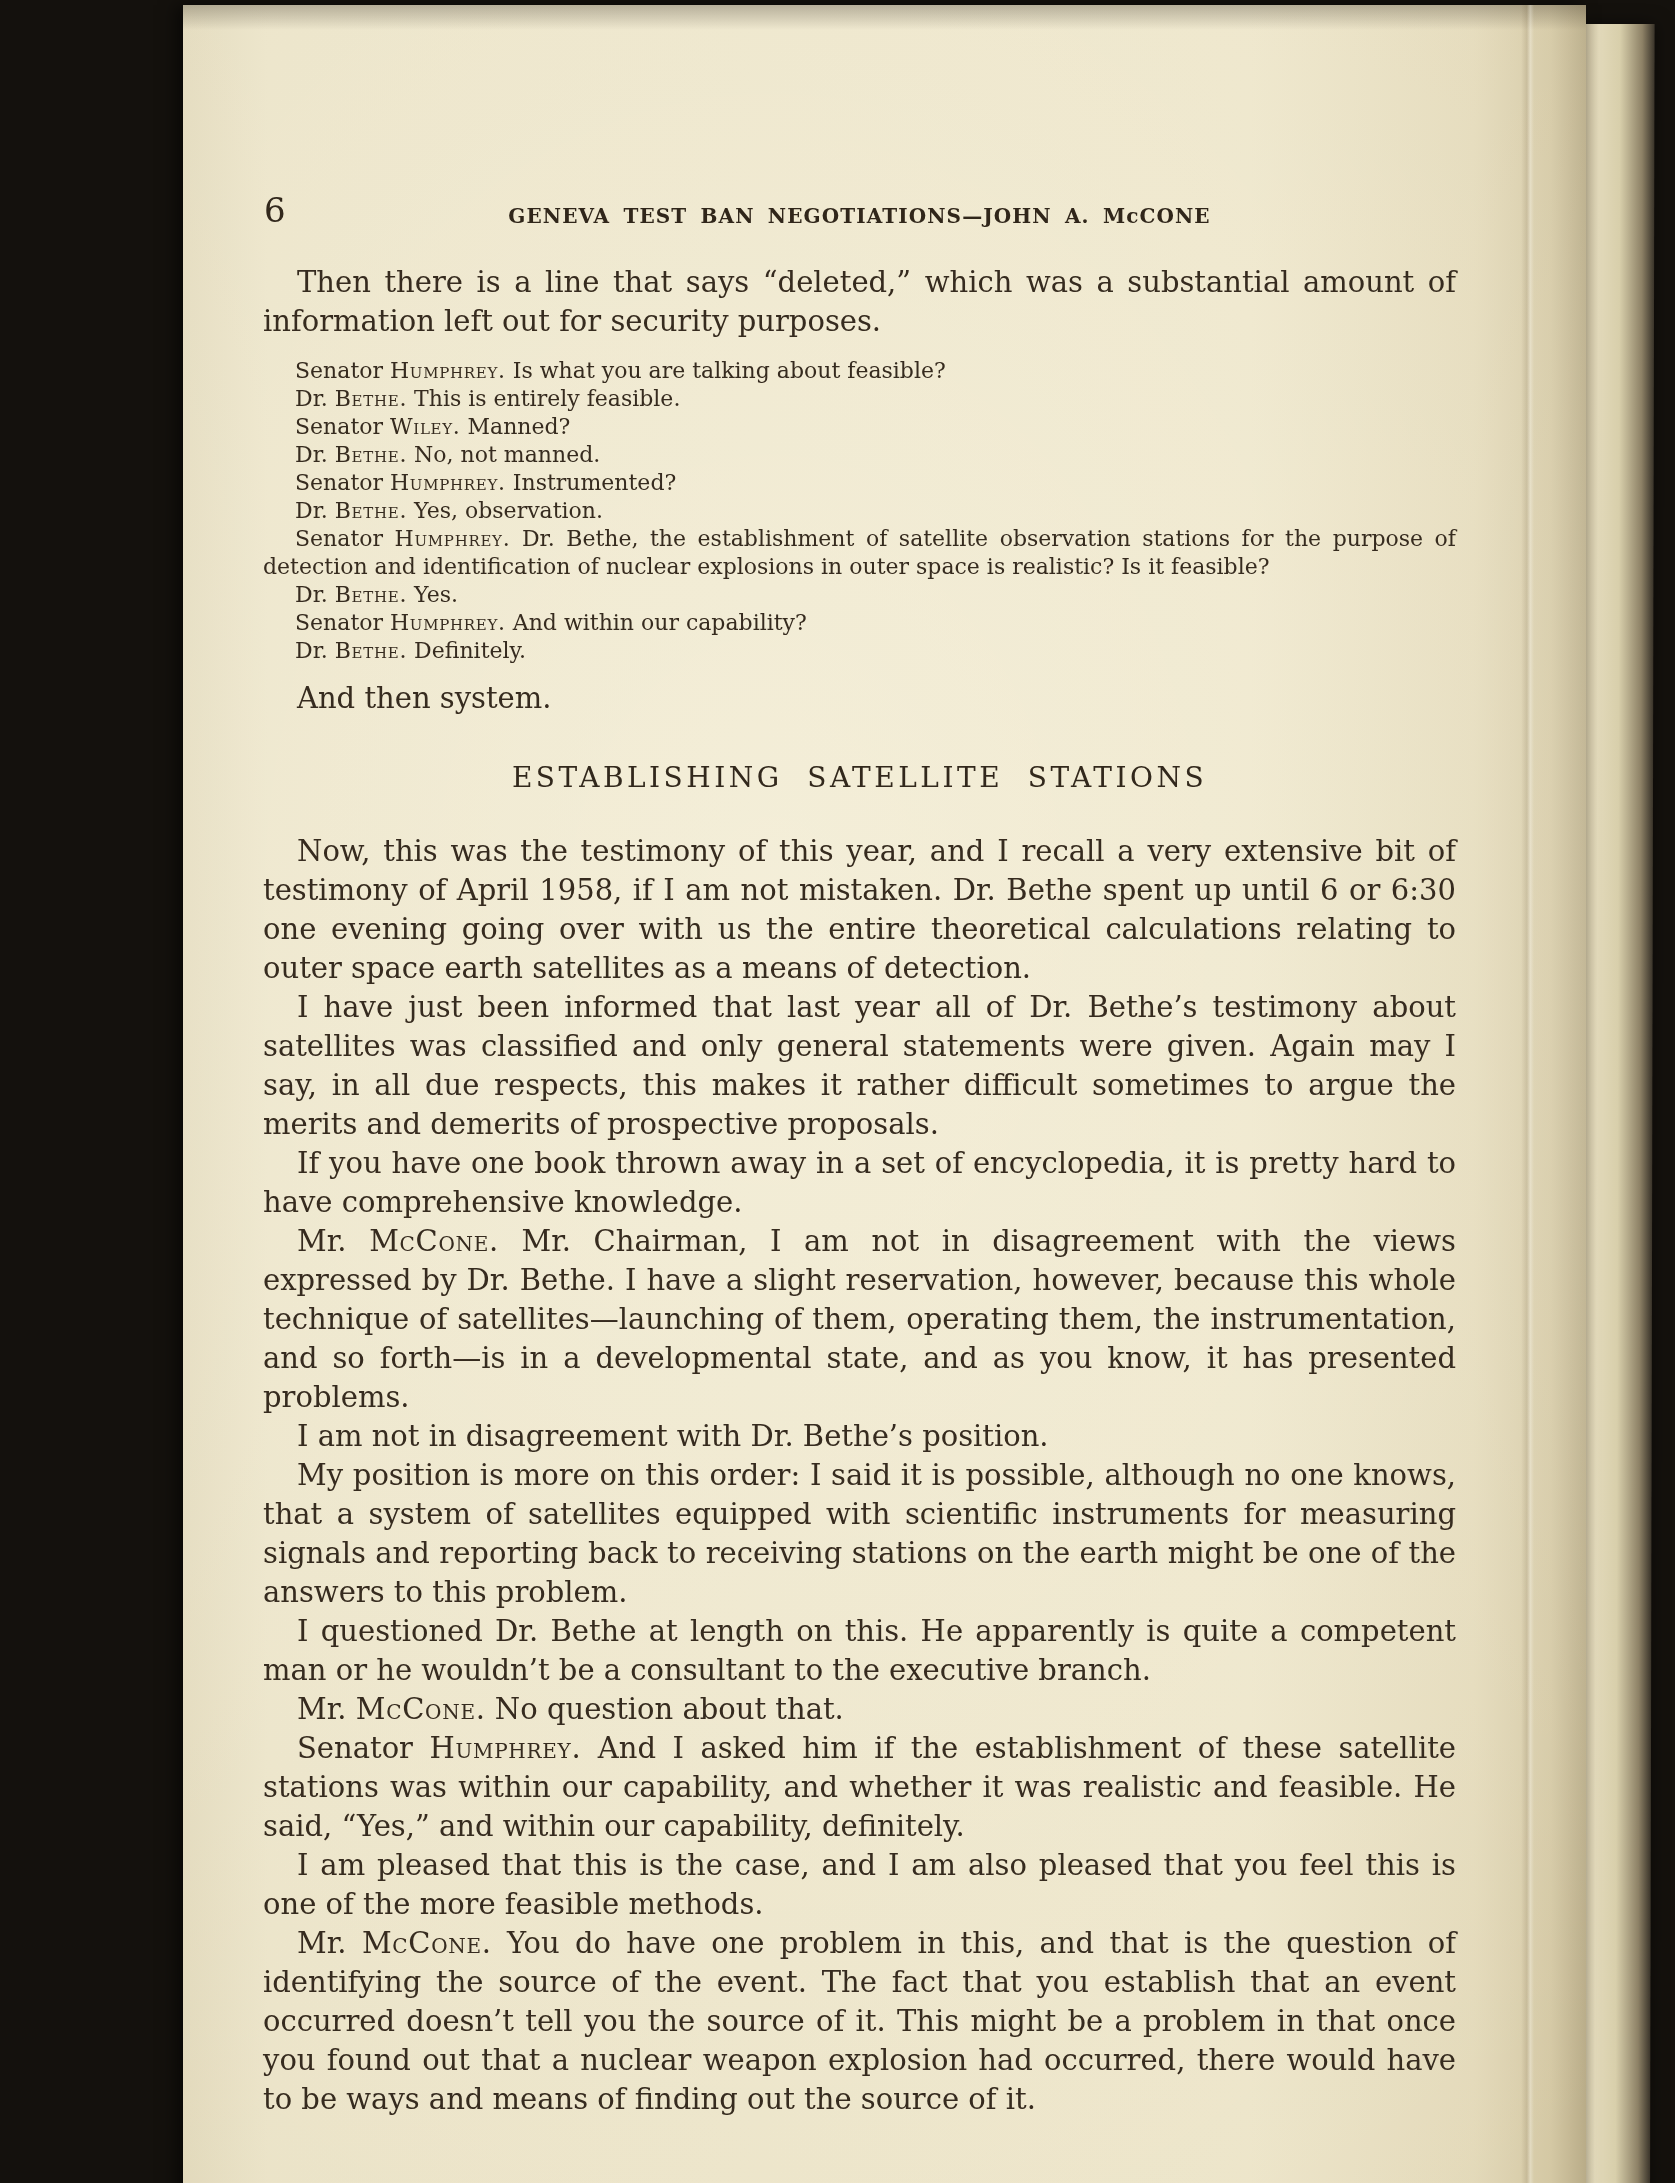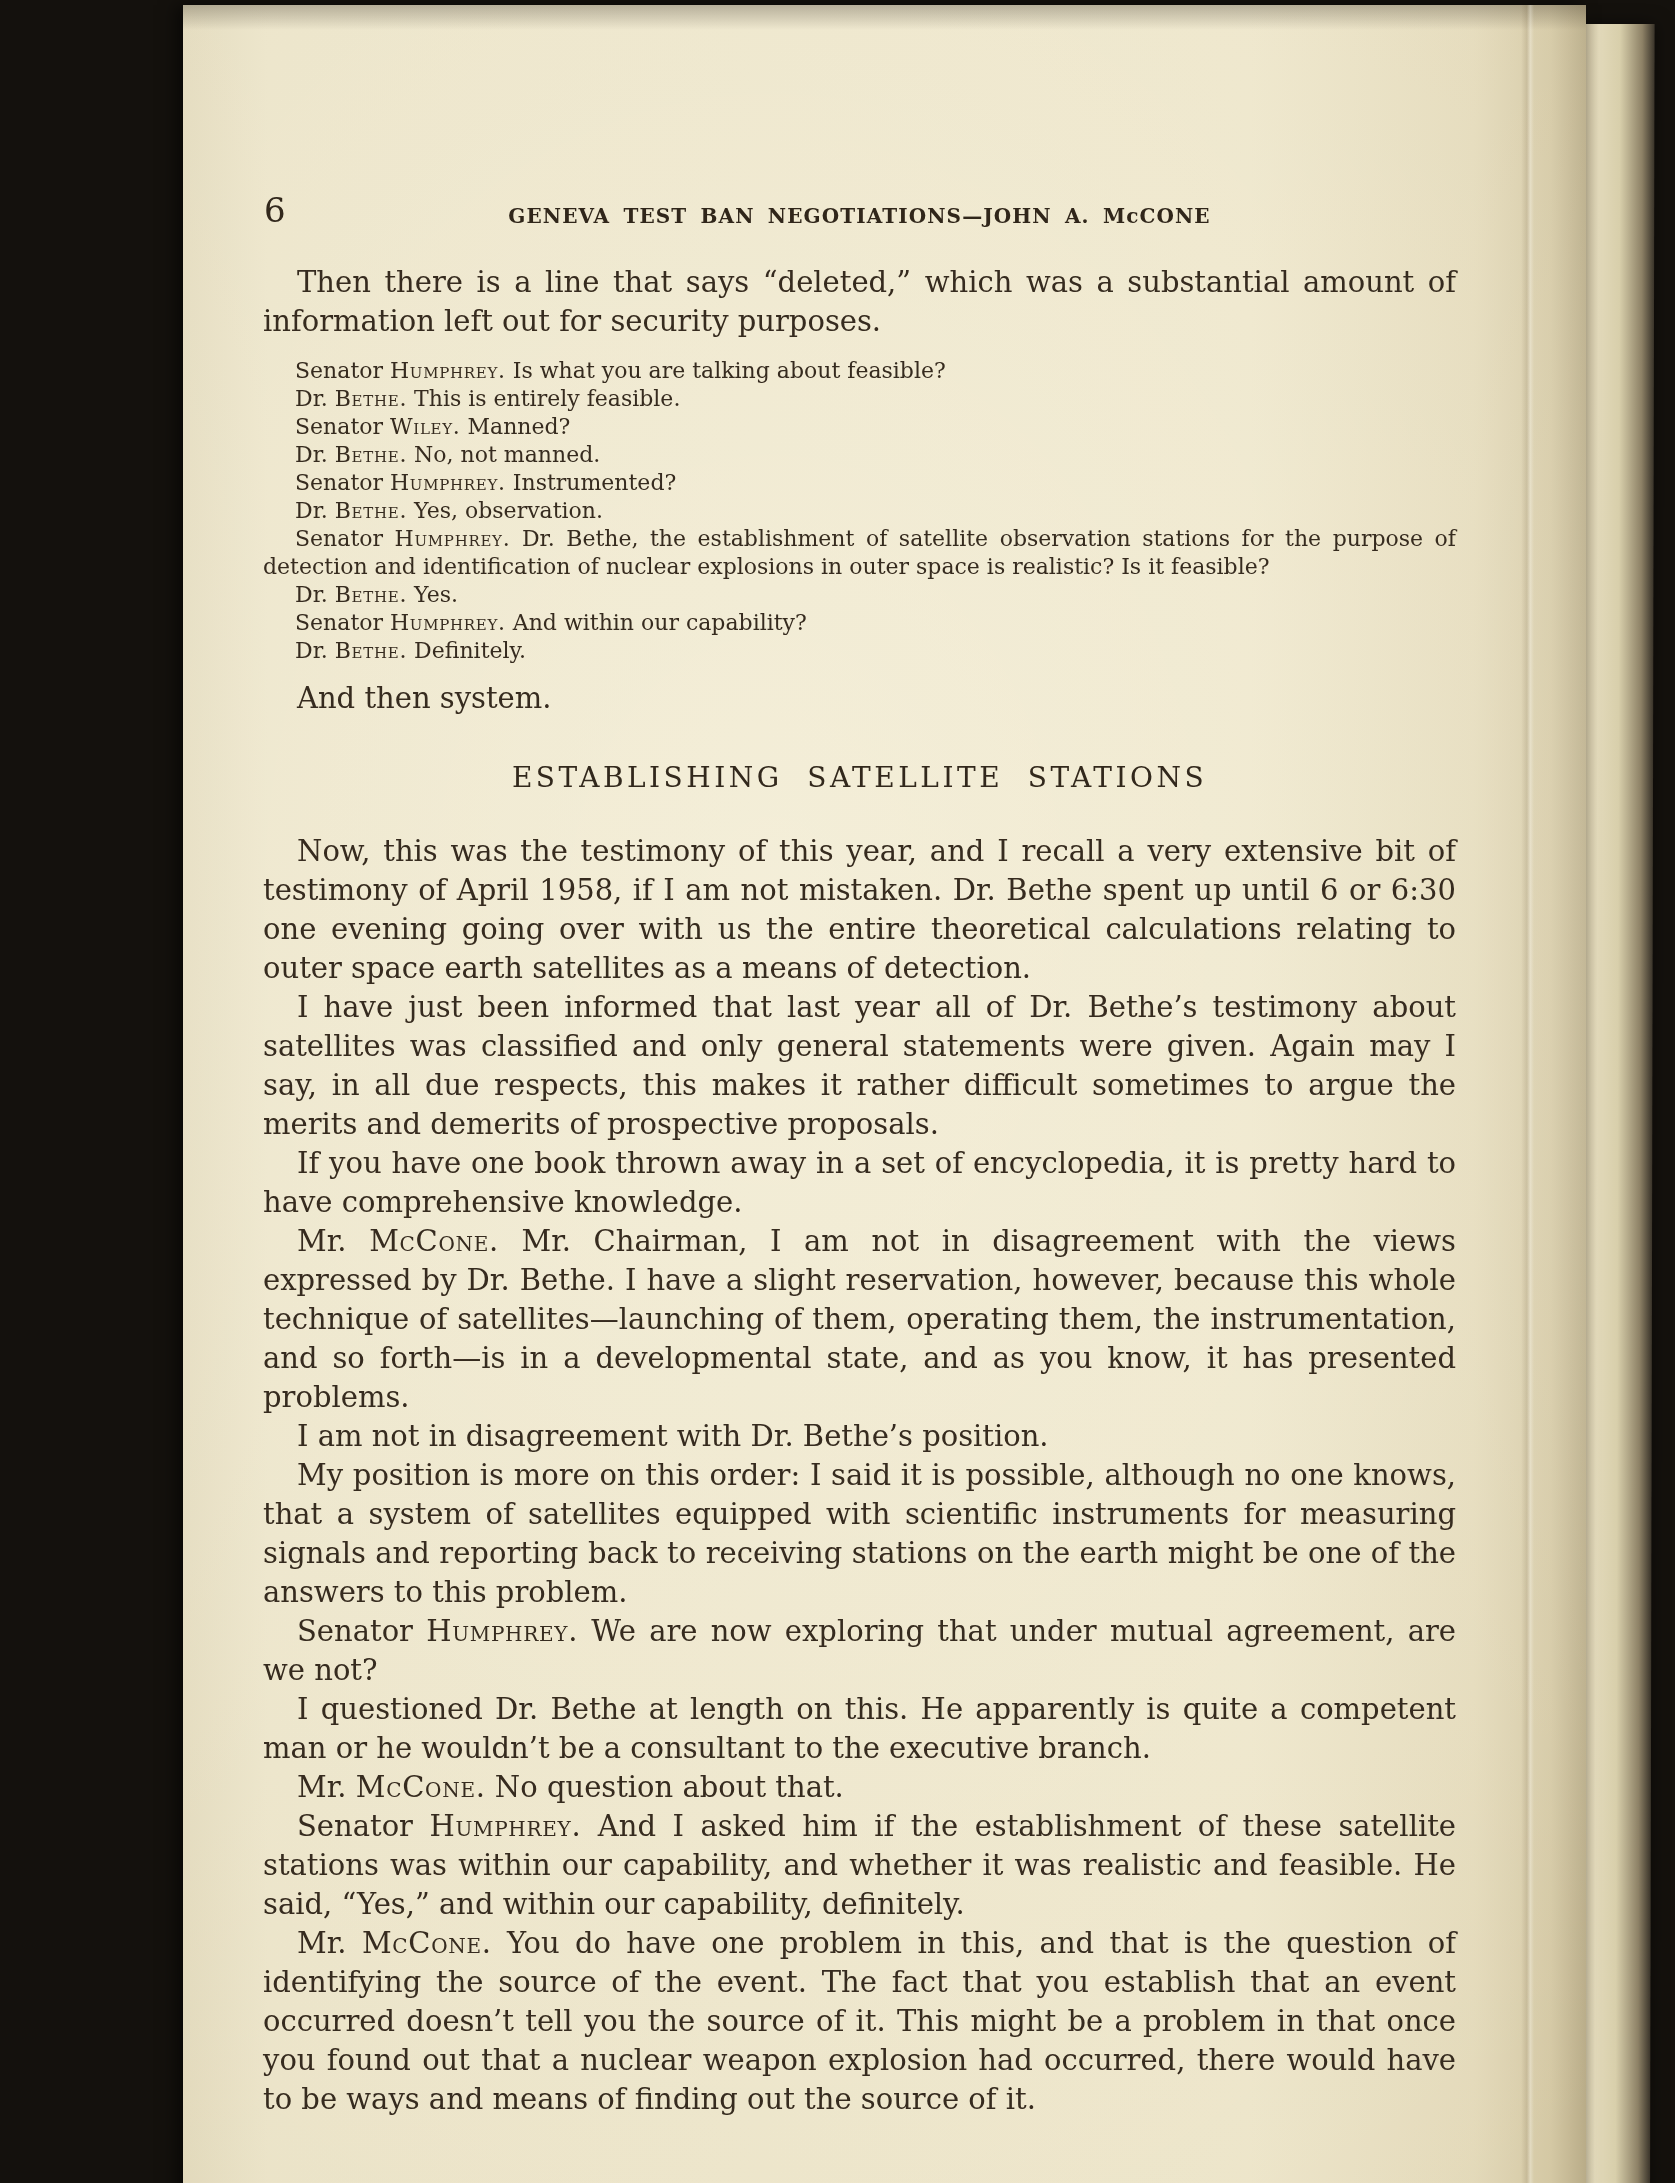--- a/index.html
+++ b/index.html
@@ -137,21 +137,21 @@
     <p class="after-testimony"><span>And then system.</span></p>
 
     <h2 class="section-heading">ESTABLISHING SATELLITE STATIONS</h2>
 
     <p class="body-para"><span>Now, this was the testimony of this year, and I recall a very extensive bit of testimony of April 1958, if I am not mistaken. Dr. Bethe spent up until 6 or 6:30 one evening going over with us the entire theoretical calculations relating to outer space earth satellites as a means of detection.</span></p>
     <p class="body-para"><span>I have just been informed that last year all of Dr. Bethe’s testimony about satellites was classified and only general statements were given. Again may I say, in all due respects, this makes it rather difficult sometimes to argue the merits and demerits of prospective proposals.</span></p>
     <p class="body-para"><span>If you have one book thrown away in a set of encyclopedia, it is pretty hard to have comprehensive knowledge.</span></p>
     <p class="body-para"><span>Mr.</span> <span class="sc">McCone.</span> <span>Mr. Chairman, I am not in disagreement with the views expressed by Dr. Bethe. I have a slight reservation, however, because this whole technique of satellites—launching of them, operating them, the instrumentation, and so forth—is in a developmental state, and as you know, it has presented problems.</span></p>
     <p class="body-para"><span>I am not in disagreement with Dr. Bethe’s position.</span></p>
     <p class="body-para"><span>My position is more on this order: I said it is possible, although no one knows, that a system of satellites equipped with scientific instruments for measuring signals and reporting back to receiving stations on the earth might be one of the answers to this problem.</span></p>
-    <p class="body-para"><span>Senator</span> <span class="sc">Humphrey.</span> <span>We are now exploring that under mutual agreement, are we not?</span></p>
     <p class="body-para"><span>I questioned Dr. Bethe at length on this. He apparently is quite a competent man or he wouldn’t be a consultant to the executive branch.</span></p>
     <p class="body-para"><span>Mr.</span> <span class="sc">McCone.</span> <span>No question about that.</span></p>
     <p class="body-para"><span>Senator</span> <span class="sc">Humphrey.</span> <span>And I asked him if the establishment of these satellite stations was within our capability, and whether it was realistic and feasible. He said, “Yes,” and within our capability, definitely.</span></p>
+    <p class="body-para"><span>I am pleased that this is the case, and I am also pleased that you feel this is one of the more feasible methods.</span></p>
     <p class="body-para"><span>Mr.</span> <span class="sc">McCone.</span> <span>You do have one problem in this, and that is the question of identifying the source of the event. The fact that you establish that an event occurred doesn’t tell you the source of it. This might be a problem in that once you found out that a nuclear weapon explosion had occurred, there would have to be ways and means of finding out the source of it.</span></p>
 
   </div>
 </div>
 
 
 </body></html>

